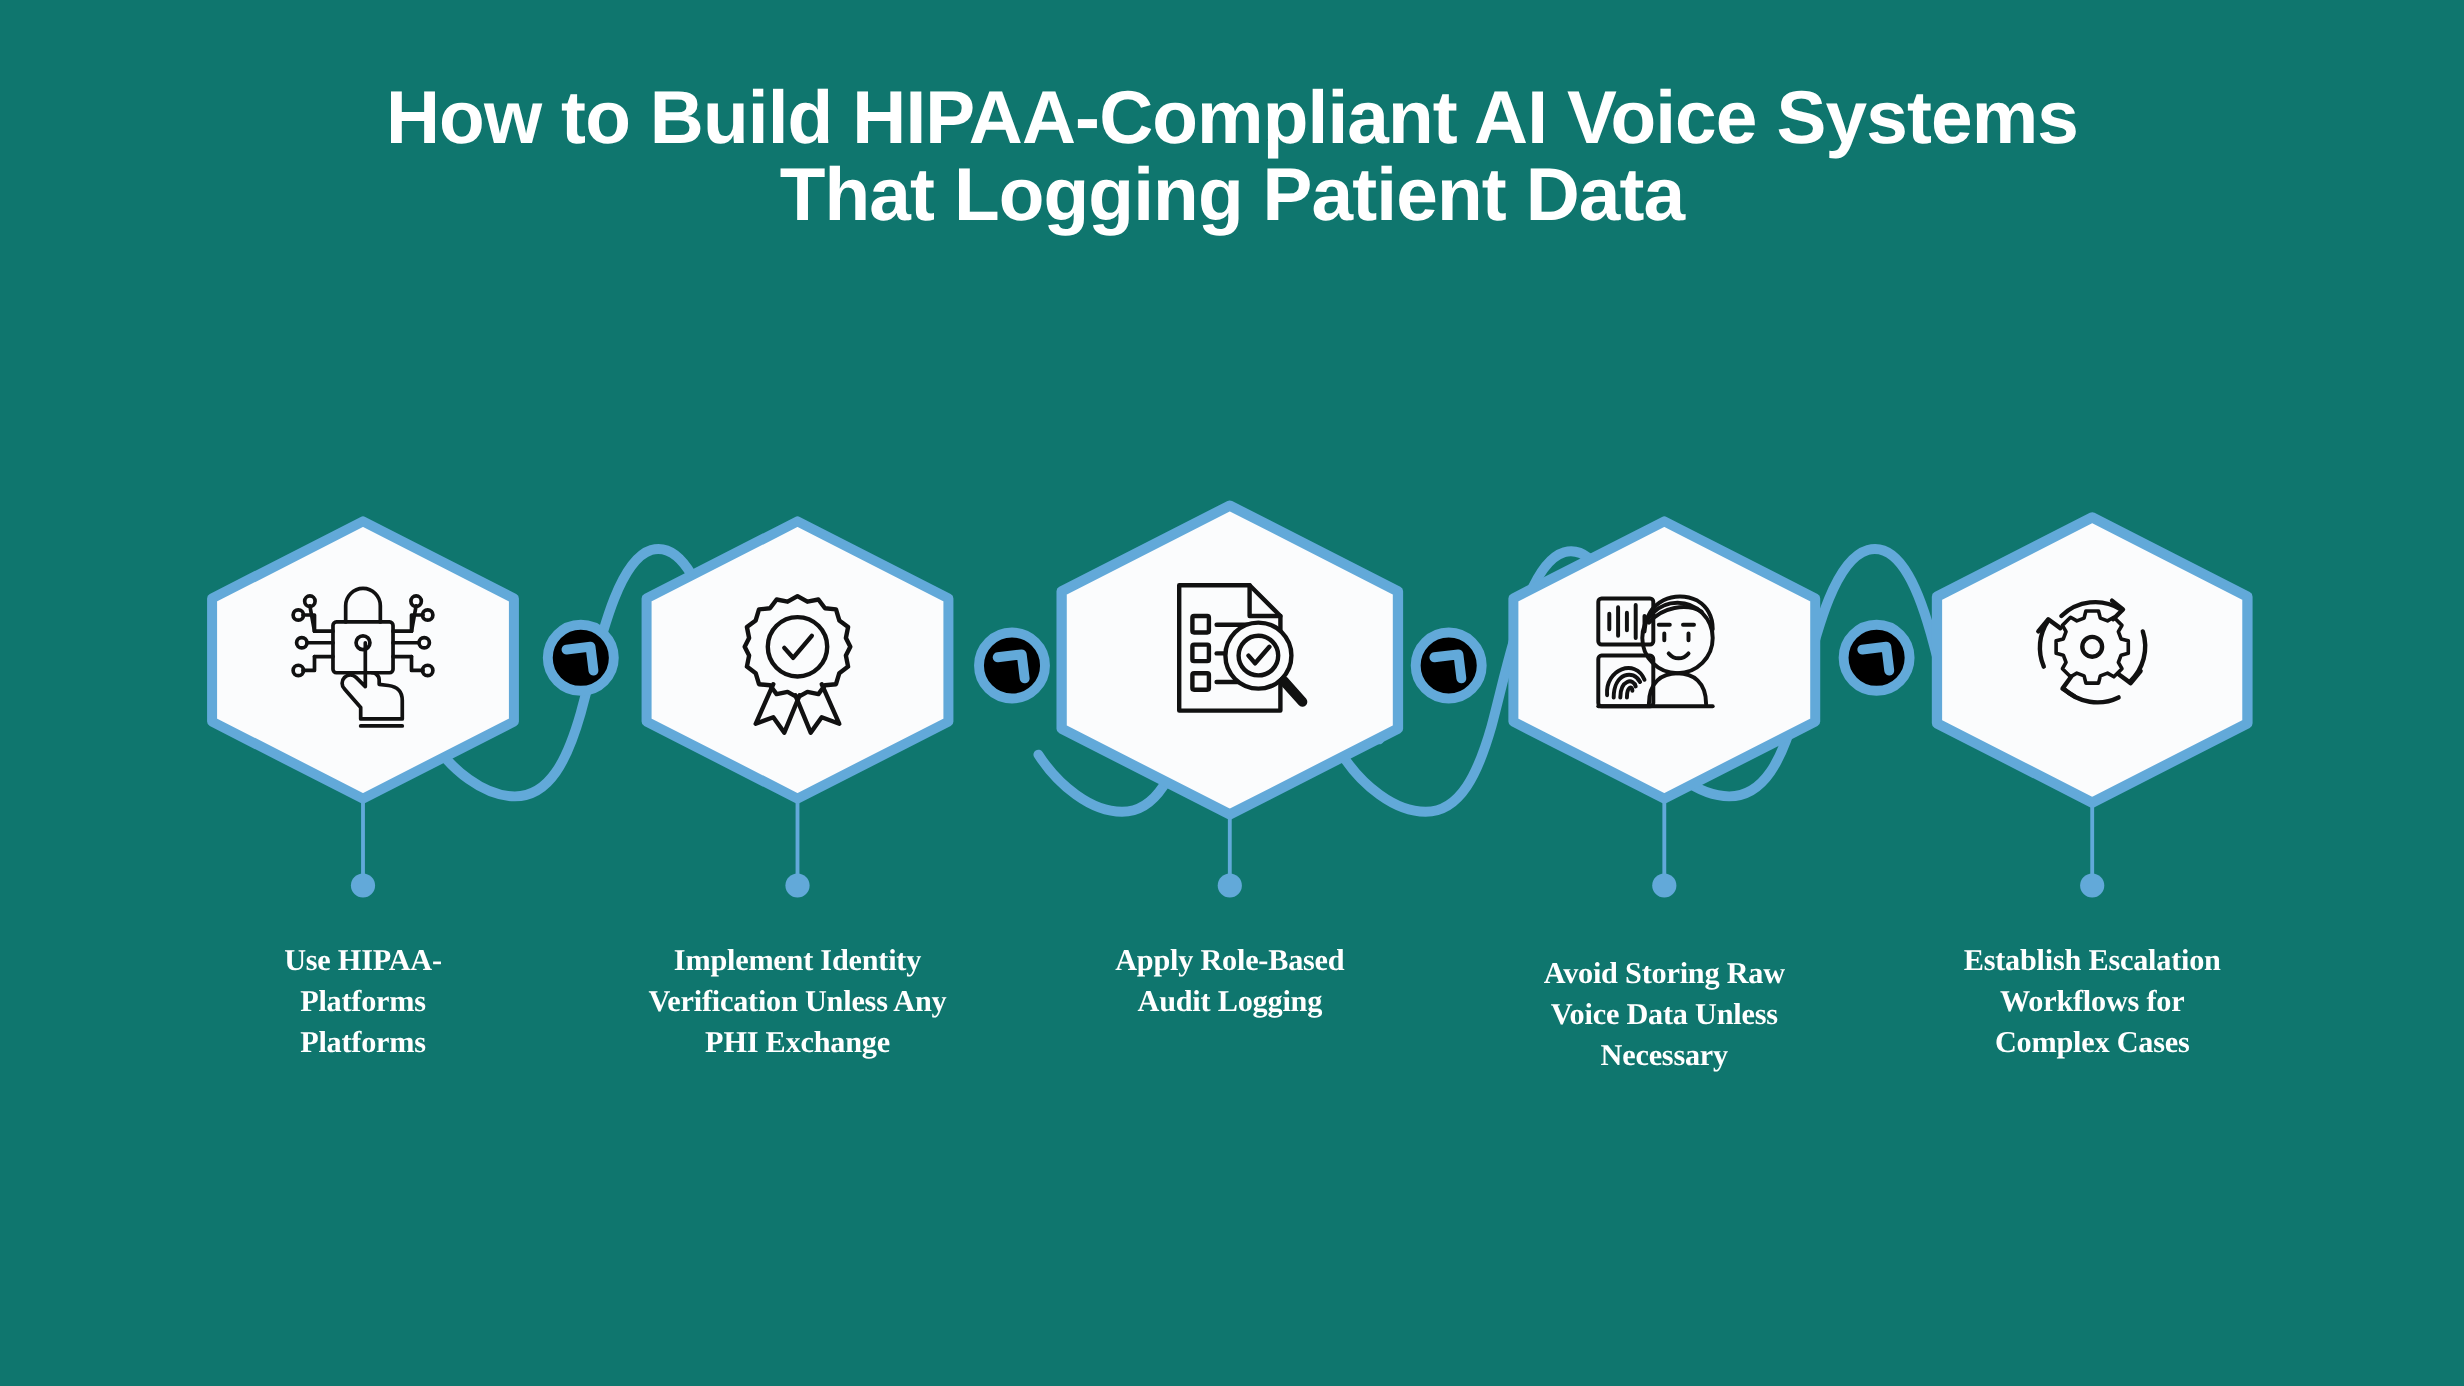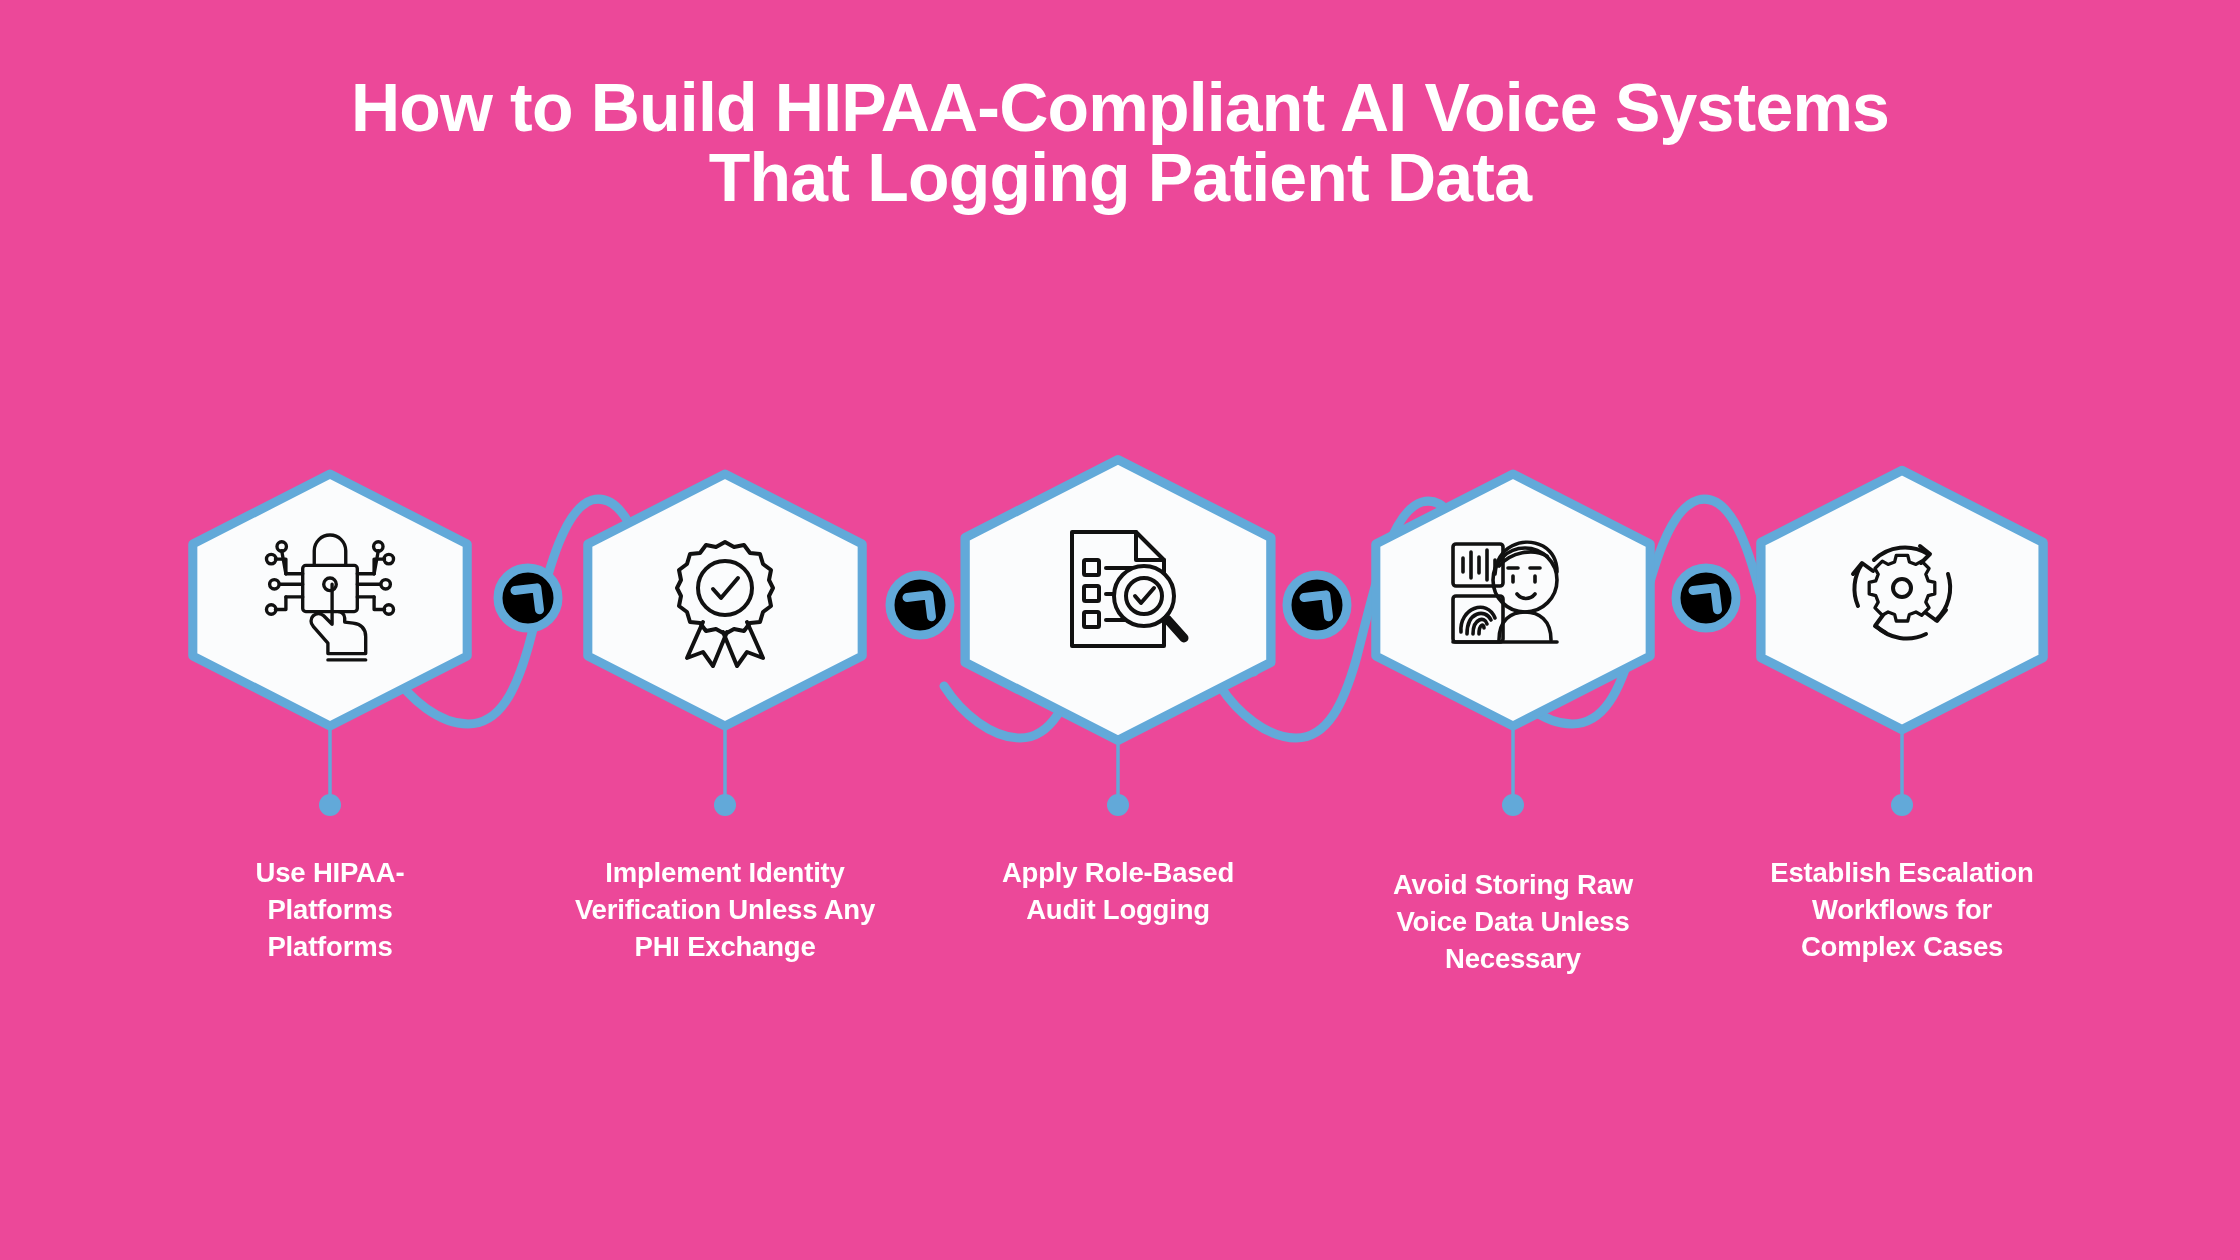--- a/index.html
+++ b/index.html
@@ -5,21 +5,21 @@
   * { margin:0; padding:0; box-sizing:border-box; }
   html,body{
     width:2240px; height:1260px;
     background:#000000;
     overflow:hidden;
     font-family:"Liberation Sans", sans-serif;
   }
   #stage{
     position:relative;
     width:2240px; height:1260px;
-    background:#ec4899;
+    background:#0f766e;
   }
 
   
   .title-block{
     position:absolute;
     left:0; top:72px;
     width:2240px;
     text-align:center;
   }
   .title-line{
@@ -43,21 +43,21 @@
   .captions{
     position:absolute;
     left:0; top:855px;
     width:2240px;
     height:140px;
   }
   .caption{
     position:absolute;
     text-align:center;
     color:#ffffff;
-    font-family:Liberation Sans, sans-serif;
+    font-family:Liberation Serif, serif;
     font-weight:700;
     font-size:27.5px;
     line-height:1.34;
     letter-spacing:-0.2px;
   }
 </style>
 </head>
 <body>
 
 <div id="stage">

